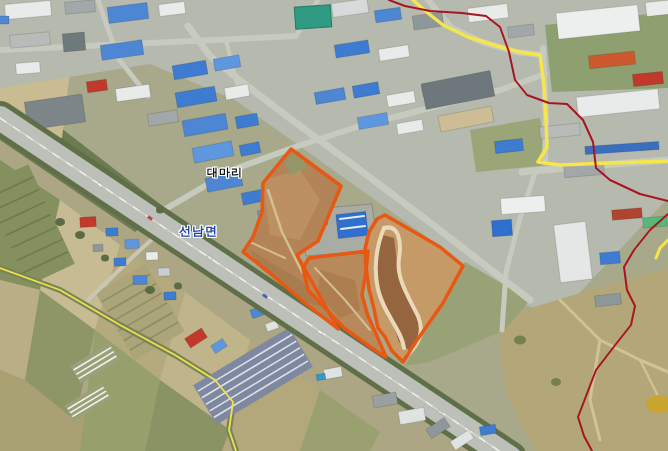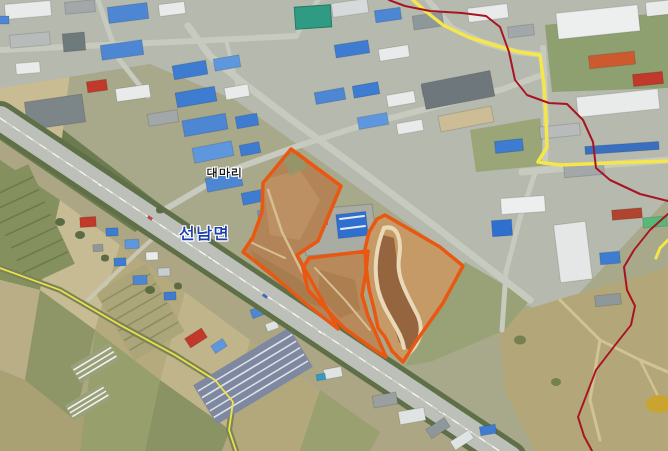--- a/index.html
+++ b/index.html
@@ -3,21 +3,21 @@
 <meta charset="utf-8">
 <style>
   html,body{margin:0;padding:0;background:#222;}
   .stage{position:relative;width:668px;height:451px;overflow:hidden;background:#a8a98a;
          font-family:"DejaVu Sans","Liberation Sans",sans-serif;}
   .stage svg{position:absolute;left:0;top:0;}
   .map-label{position:absolute;font-weight:bold;white-space:nowrap;letter-spacing:1px;
              text-shadow:-1px -1px 0 #fff,1px -1px 0 #fff,-1px 1px 0 #fff,1px 1px 0 #fff,
                          0 -1px 0 #fff,0 1px 0 #fff,-1px 0 0 #fff,1px 0 0 #fff;}
   .lbl-village{left:207px;top:165px;font-size:11px;}
-  .lbl-district{left:179px;top:223px;font-size:16px;}
+  .lbl-district{left:179px;top:223px;font-size:12px;}
 </style>
 </head>
 <body>
 
 <div class="stage">
   <svg id="map-svg" width="668" height="451" viewBox="0 0 668 451">
       <rect x="0" y="-0.5" width="668" height="451" fill="#a8a98a"></rect>
       <polygon points="0,130 90,185 250,300 420,420 470,451 0,451" fill="#aca684" stroke-linejoin="round"></polygon>
       <polygon points="0,160 60,200 40,290 0,280" fill="#85905f" stroke-linejoin="round"></polygon>
       <polygon points="0,280 40,290 25,380 0,370" fill="#b9ae85" stroke-linejoin="round"></polygon>

